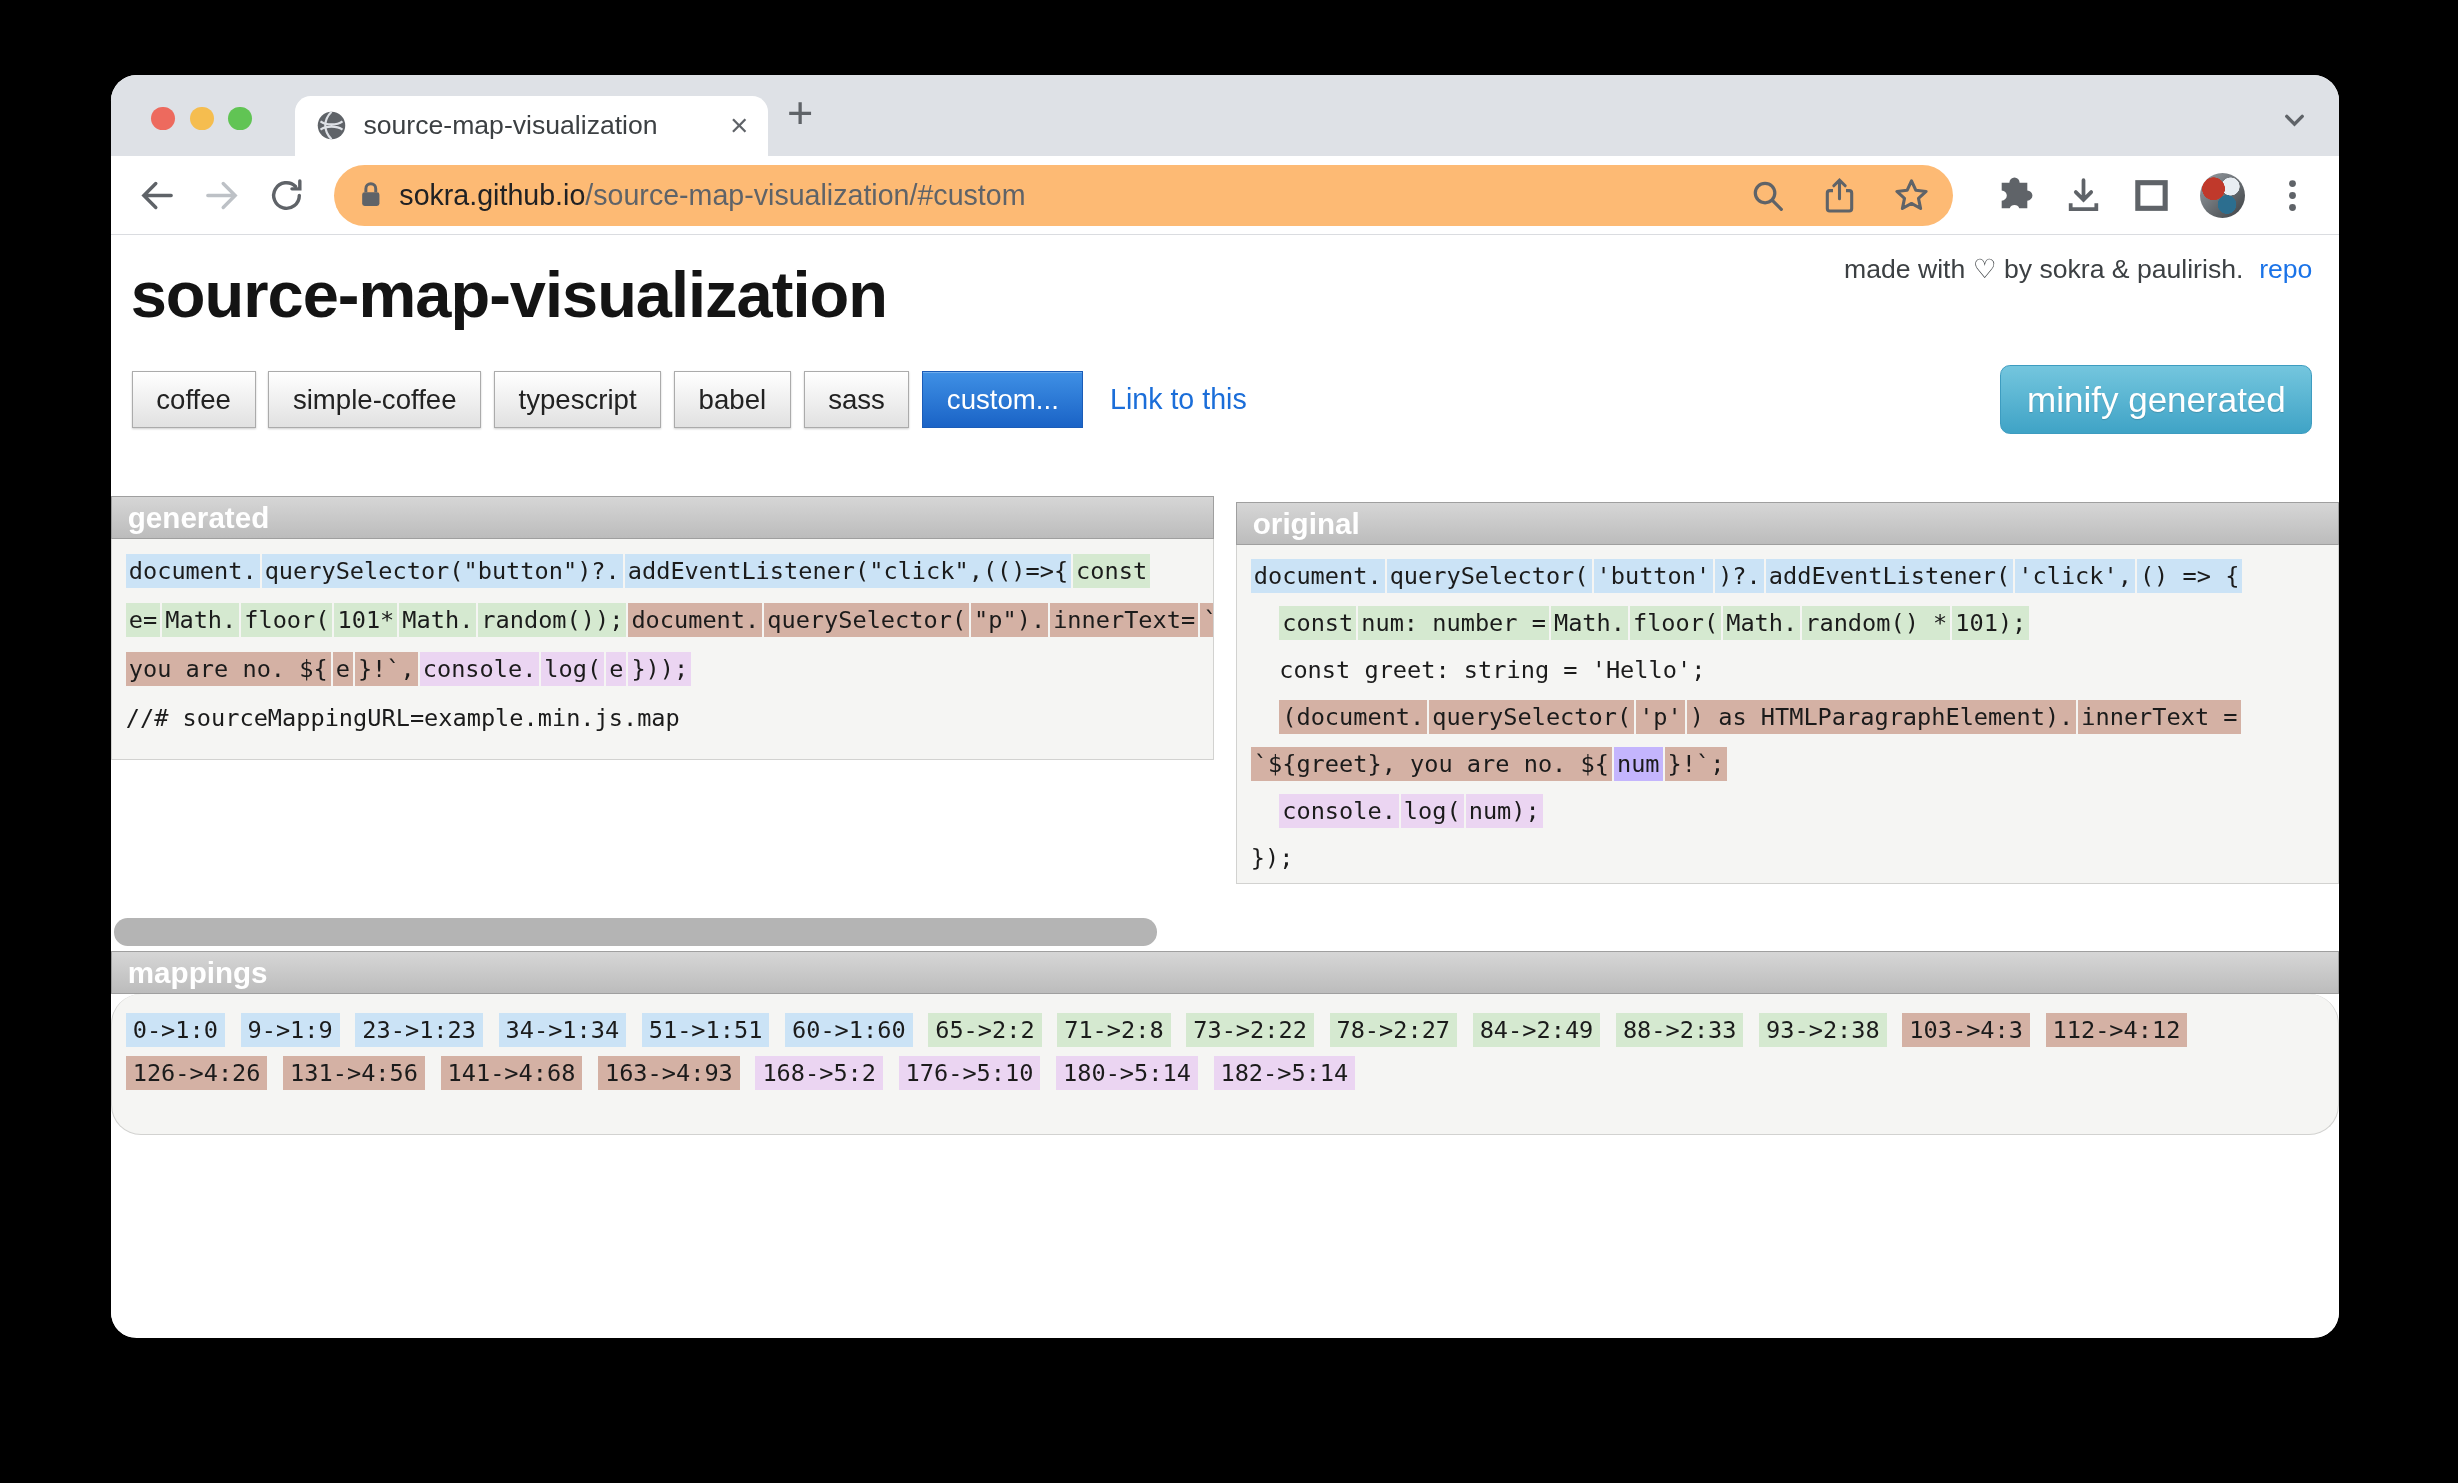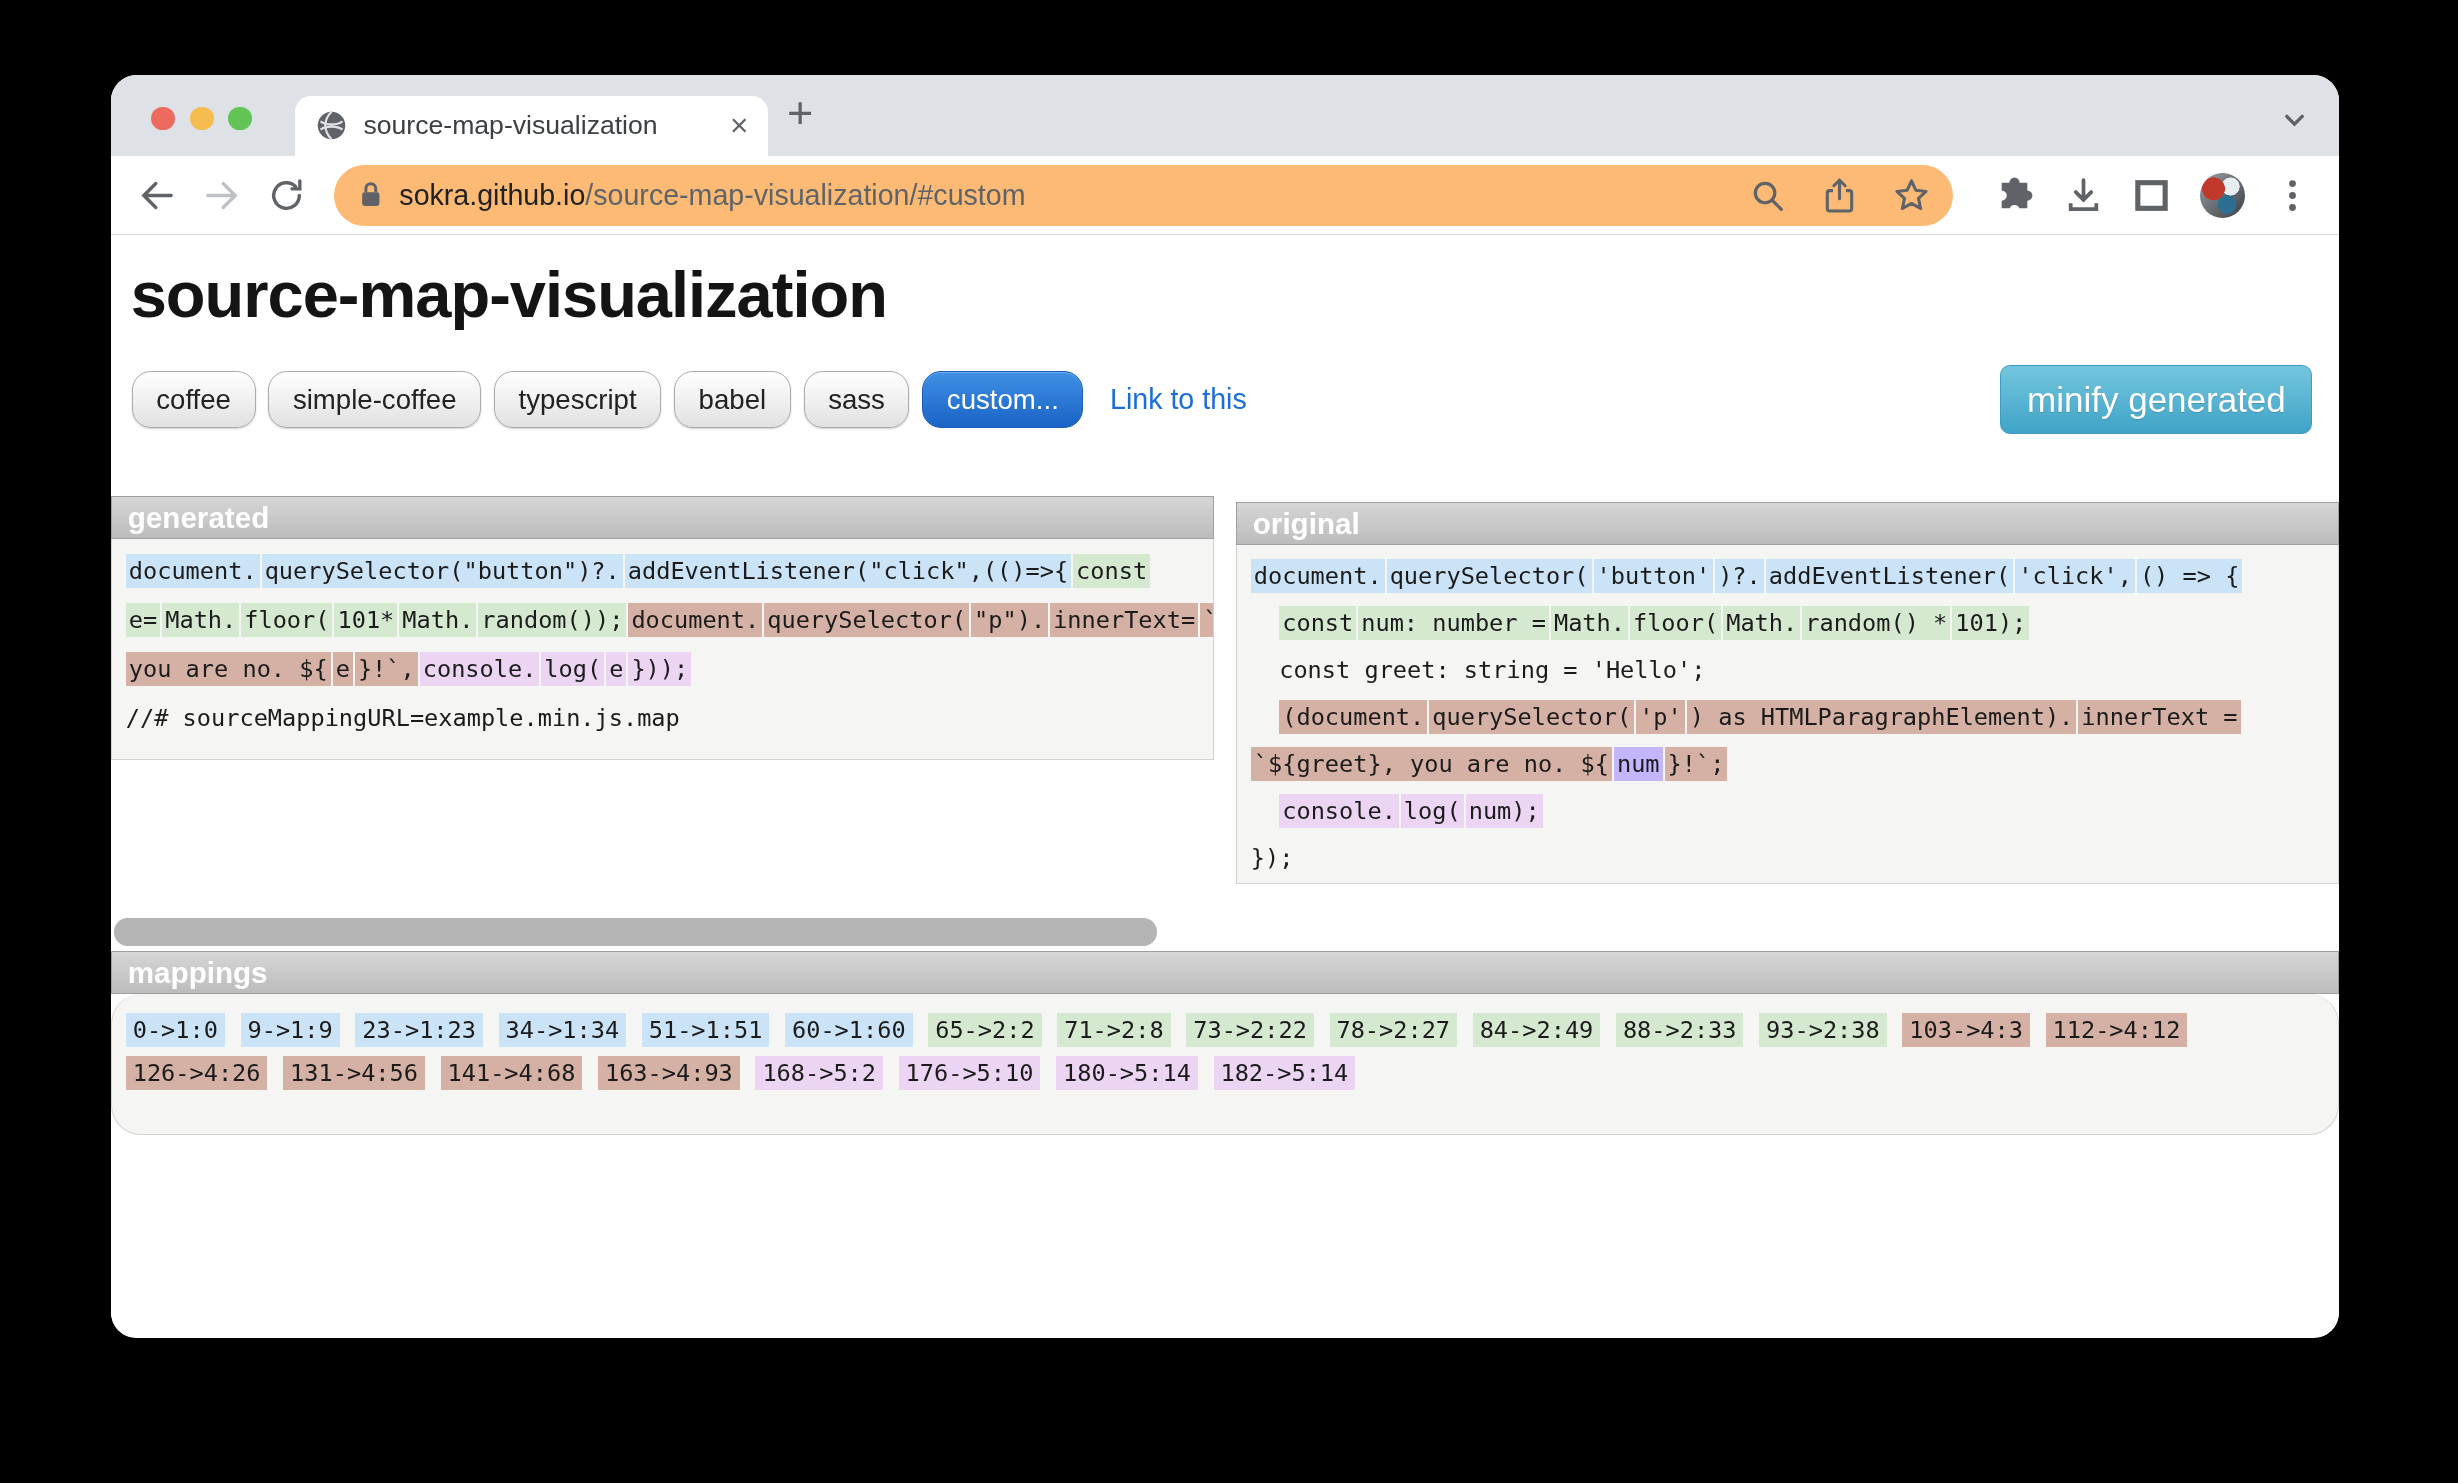--- a/index.html
+++ b/index.html
@@ -50,21 +50,21 @@
       linear-gradient(135deg,#9aa0a6,#3c4043);
   }
   
   .content{position:relative;height:1102px;background:#fff;}
   .credit{position:absolute;top:17.7px;right:26.6px;font-size:26.6px;color:#3c4043;}
   .credit .repo{color:#1a73e8;margin-left:15.8px;text-decoration:none;}
   .page-title{position:absolute;left:19.7px;top:17.7px;margin:0;font-size:65px;line-height:83px;
     font-weight:bold;color:#141414;letter-spacing:-1px;}
   .examples{position:absolute;left:20.7px;top:132px;right:26.6px;height:65px;display:flex;align-items:center;}
   .btn{
-    font-size:27.6px;color:#222;padding:11.8px 23.6px;margin-right:12.8px;border-radius:19px;
+    font-size:27.6px;color:#222;padding:11.8px 23.6px;margin-right:12.8px;border-radius:0;
     border:1px solid #ababab;background:linear-gradient(#ffffff,#e1e1e1);
     box-shadow:0 1px 2px rgba(0,0,0,.2);font-family:"Liberation Sans",sans-serif;
   }
   .btn.active{
     background:linear-gradient(#3f90e5,#1a63c6);border-color:#1a5cb8;color:#fff;
     box-shadow:inset 0 1px 0 rgba(255,255,255,.25);
   }
   .linkto{font-size:28.6px;color:#1b6ed9;margin-left:13.8px;text-decoration:none;}
   .minify{
     margin-left:auto;font-size:35px;color:#fff;padding:13.8px 25.6px;border-radius:9.9px;
@@ -191,20 +191,23 @@
     <span class="ric">
       <svg width="41" height="41" viewBox="0 0 24 24">
           <circle cx="12" cy="5" r="2" fill="#5f6368"></circle>
           <circle cx="12" cy="12" r="2" fill="#5f6368"></circle>
           <circle cx="12" cy="19" r="2" fill="#5f6368"></circle>
         </svg>
     </span>
   </div>
 
   <div class="content">
+    <div class="credit">
+      <span>made with ♡ by sokra &amp; paulirish.</span><a class="repo" href="#">repo</a>
+    </div>
     <h1 class="page-title">source-map-visualization</h1>
 
     <div class="examples">
       <span id="example-buttons" style="display:contents"><button class="btn">coffee</button><button class="btn">simple-coffee</button><button class="btn">typescript</button><button class="btn">babel</button><button class="btn">sass</button></span>
       <button class="btn active">custom...</button>
       <a class="linkto" href="#">Link to this</a>
       <button class="minify">minify generated</button>
     </div>
 
     <div class="panel panel-gen gen">

